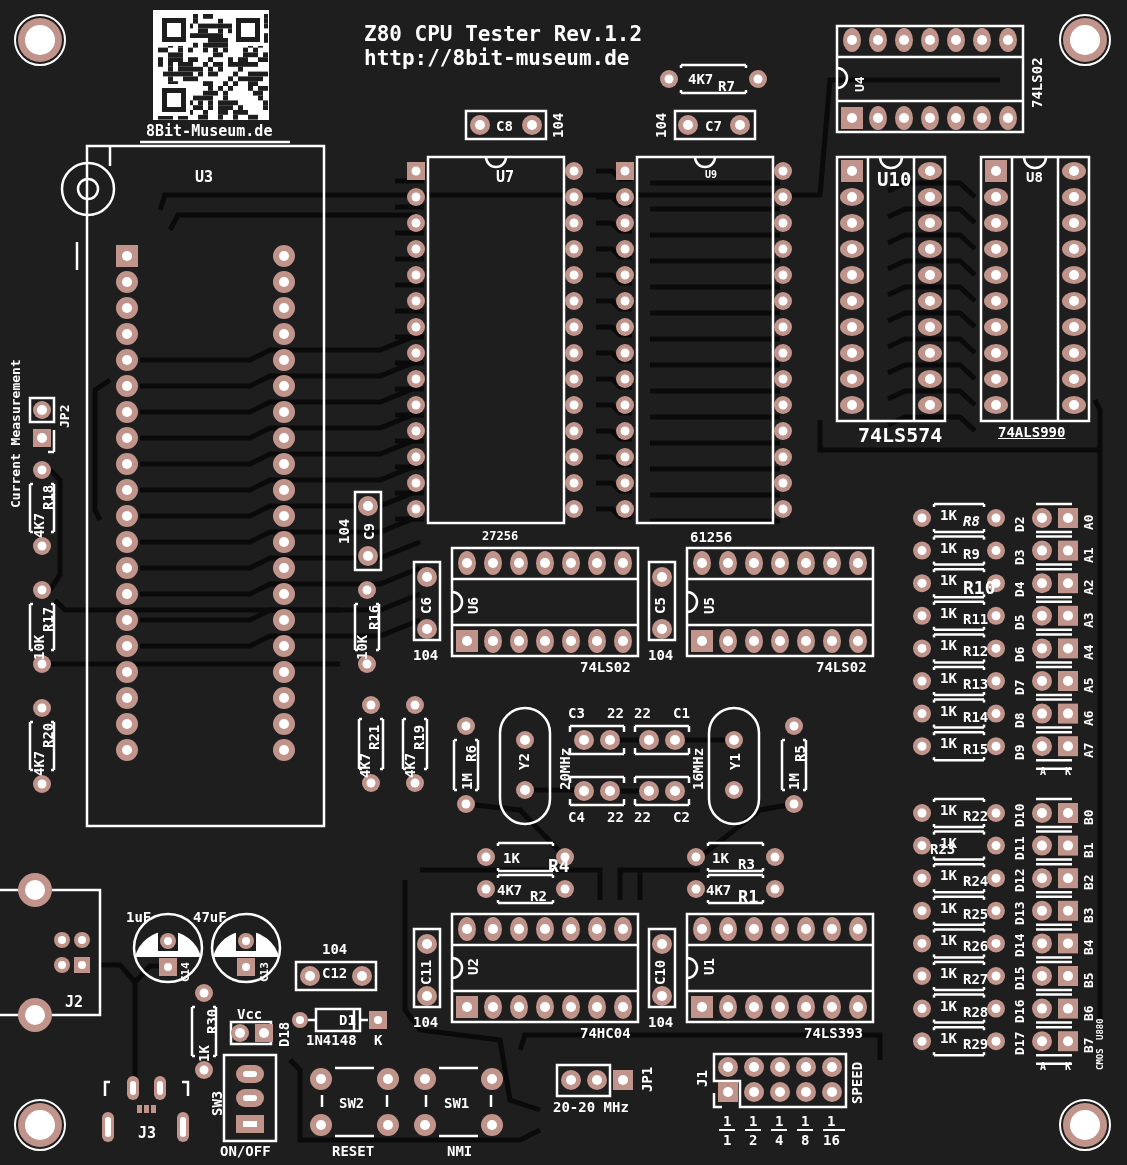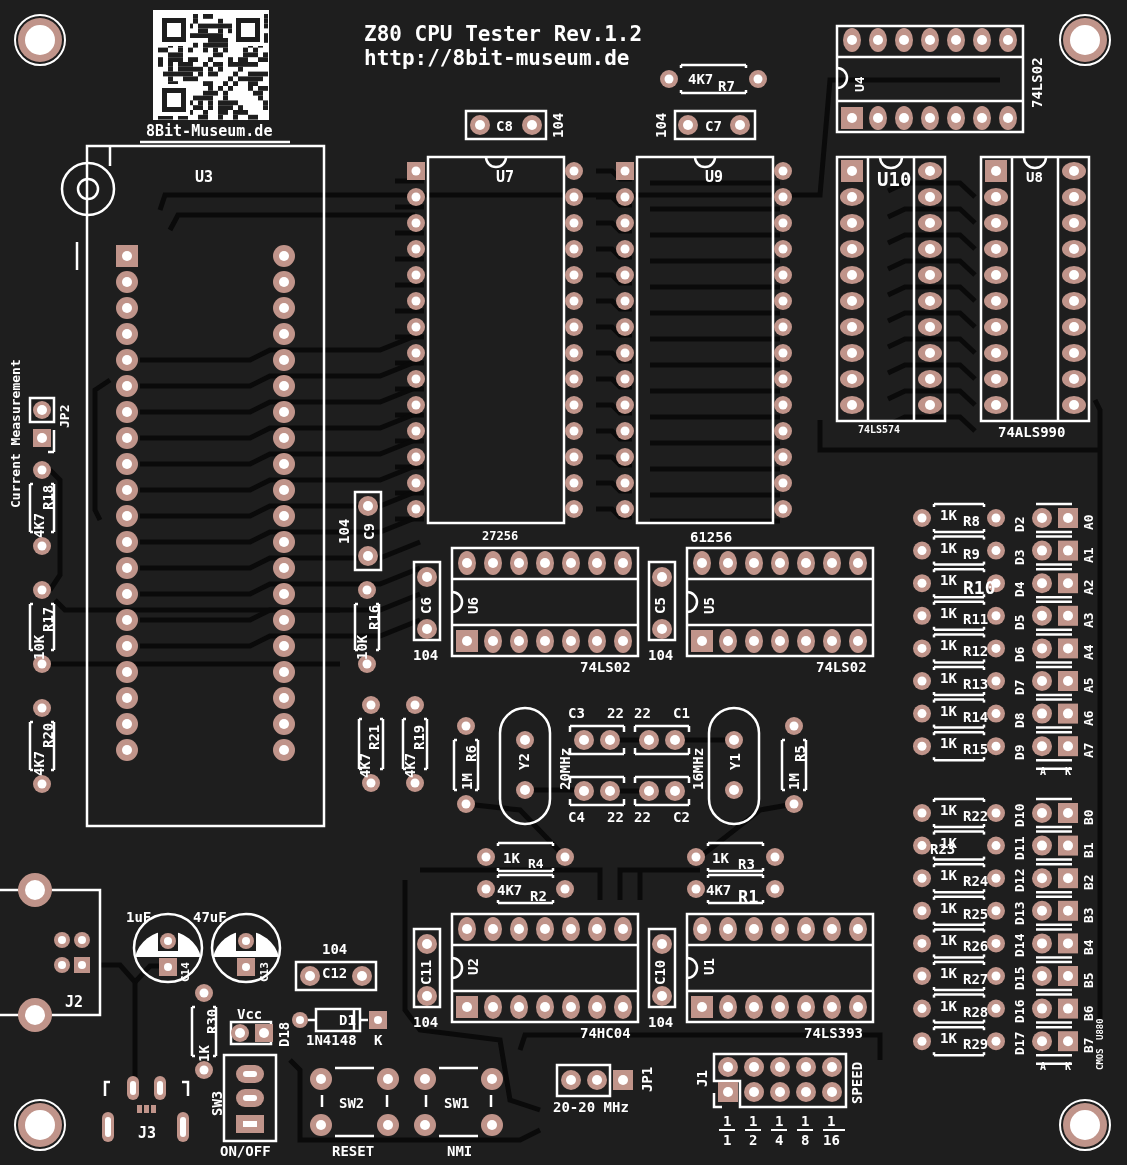--- a/index.html
+++ b/index.html
@@ -2154,37 +2154,37 @@
       <rect x="167" y="93" width="14" height="14" fill="#fff"></rect>
     </g>
 </svg>
 
 <div class="t" style="left:364px;top:24px;font-size:21px;">Z80 CPU Tester Rev.1.2</div>
 <div class="t" style="left:364px;top:48px;font-size:21px;">http://8bit-museum.de</div>
 <div class="t" style="left:146px;top:124px;font-size:15px;">8Bit-Museum.de</div>
 
 <div class="t" style="left:195px;top:170px;font-size:15px;">U3</div>
 <div class="t" style="left:496px;top:170px;font-size:15px;">U7</div>
-<div class="t" style="left:705px;top:170px;font-size:15px;">U9</div>
+<div class="t" style="left:705px;top:170px;font-size:10px;">U9</div>
 <div class="t" style="left:482px;top:530px;font-size:12px;">27256</div>
 <div class="t" style="left:690px;top:530px;font-size:14px;">61256</div>
 
 <div class="t" style="left:496px;top:119px;font-size:14px;">C8</div>
 <div class="t vt" style="left:551px;top:138px;font-size:14px;">104</div>
 <div class="t" style="left:705px;top:119px;font-size:14px;">C7</div>
 <div class="t vt" style="left:654px;top:138px;font-size:14px;">104</div>
 <div class="t" style="left:688px;top:72px;font-size:14px;">4K7</div>
 <div class="t" style="left:718px;top:79px;font-size:14px;">R7</div>
 
 <div class="t vt" style="left:853px;top:92px;font-size:13px;">U4</div>
 <div class="t vt" style="left:1030px;top:108px;font-size:14px;">74LS02</div>
 <div class="t" style="left:877px;top:170px;font-size:19px;">U10</div>
 <div class="t" style="left:1026px;top:170px;font-size:14px;">U8</div>
-<div class="t" style="left:858px;top:425px;font-size:10px;">74LS574</div>
-<div class="t" style="left:998px;top:425px;font-size:14px;">74ALS990</div>
+<div class="t" style="left:858px;top:425px;font-size:20px;">74LS574</div>
+<div class="t" style="left:998px;top:425px;font-size:14px;text-decoration:underline;">74ALS990</div>
 
 <div class="t vt" style="left:9px;top:508px;font-size:13px;">Current Measurement</div>
 <div class="t vt" style="left:58px;top:428px;font-size:13px;">JP2</div>
 <div class="t vt" style="left:32px;top:538px;font-size:14px;">4K7</div>
 <div class="t vt" style="left:41px;top:510px;font-size:14px;">R18</div>
 <div class="t vt" style="left:32px;top:660px;font-size:14px;">10K</div>
 <div class="t vt" style="left:41px;top:632px;font-size:14px;">R17</div>
 <div class="t vt" style="left:32px;top:776px;font-size:14px;">4K7</div>
 <div class="t vt" style="left:41px;top:748px;font-size:14px;">R20</div>
 
@@ -2217,21 +2217,21 @@
 <div class="t" style="left:568px;top:810px;font-size:14px;">C4</div>
 <div class="t" style="left:607px;top:810px;font-size:14px;">22</div>
 <div class="t" style="left:634px;top:810px;font-size:14px;">22</div>
 <div class="t" style="left:673px;top:810px;font-size:14px;">C2</div>
 <div class="t vt" style="left:691px;top:790px;font-size:14px;">16MHz</div>
 <div class="t vt" style="left:728px;top:770px;font-size:14px;">Y1</div>
 <div class="t vt" style="left:787px;top:790px;font-size:14px;">1M</div>
 <div class="t vt" style="left:793px;top:762px;font-size:14px;">R5</div>
 
 <div class="t" style="left:503px;top:851px;font-size:14px;">1K</div>
-<div class="t" style="left:528px;top:857px;font-size:13px;text-align:right;">R4</div>
+<div class="t" style="left:548px;top:857px;font-size:18px;text-align:right;">R4</div>
 <div class="t" style="left:497px;top:883px;font-size:14px;">4K7</div>
 <div class="t" style="left:530px;top:889px;font-size:14px;">R2</div>
 <div class="t" style="left:712px;top:851px;font-size:14px;">1K</div>
 <div class="t" style="left:738px;top:857px;font-size:14px;">R3</div>
 <div class="t" style="left:706px;top:883px;font-size:14px;">4K7</div>
 <div class="t" style="left:738px;top:889px;font-size:17px;">R1</div>
 
 <div class="t vt" style="left:419px;top:985px;font-size:14px;">C11</div>
 <div class="t" style="left:413px;top:1015px;font-size:14px;">104</div>
 <div class="t vt" style="left:466px;top:975px;font-size:14px;">U2</div>
@@ -2280,21 +2280,21 @@
     <div class="t" style="left: 801px; top: 1114px; font-size: 14px;">1</div>
     <div style="position: absolute; left: 797px; top: 1129px; width: 16px; height: 2px; background: rgb(255, 255, 255);"></div>
     <div class="t" style="left: 801px; top: 1133px; font-size: 14px;">8</div>
     <div class="t" style="left: 827px; top: 1114px; font-size: 14px;">1</div>
     <div style="position: absolute; left: 823px; top: 1129px; width: 22px; height: 2px; background: rgb(255, 255, 255);"></div>
     <div class="t" style="left: 823px; top: 1133px; font-size: 14px;">16</div>
   </div>
 
 <div id="ledA">
     <div class="t" style="left: 940px; top: 508px; font-size: 14px;">1K</div>
-    <div class="t" style="left: 963px; top: 514px; font-size: 14px;">R8</div>
+    <div class="t" style="left: 963px; top: 514px; font-size: 14px; font-style: italic;">R8</div>
     <div class="t vt" style="left: 1013px; top: 532px; font-size: 13px;">D2</div>
     <div class="t vt" style="left: 1082px; top: 530px; font-size: 13px;">A0</div>
     <div class="t" style="left: 940px; top: 540.6px; font-size: 14px;">1K</div>
     <div class="t" style="left: 963px; top: 546.6px; font-size: 14px;">R9</div>
     <div class="t vt" style="left: 1013px; top: 564.6px; font-size: 13px;">D3</div>
     <div class="t vt" style="left: 1082px; top: 562.6px; font-size: 13px;">A1</div>
     <div class="t" style="left: 940px; top: 573.2px; font-size: 14px;">1K</div>
     <div class="t" style="left: 963px; top: 579.2px; font-size: 18px;">R10</div>
     <div class="t vt" style="left: 1013px; top: 597.2px; font-size: 13px;">D4</div>
     <div class="t vt" style="left: 1082px; top: 595.2px; font-size: 13px;">A2</div>

